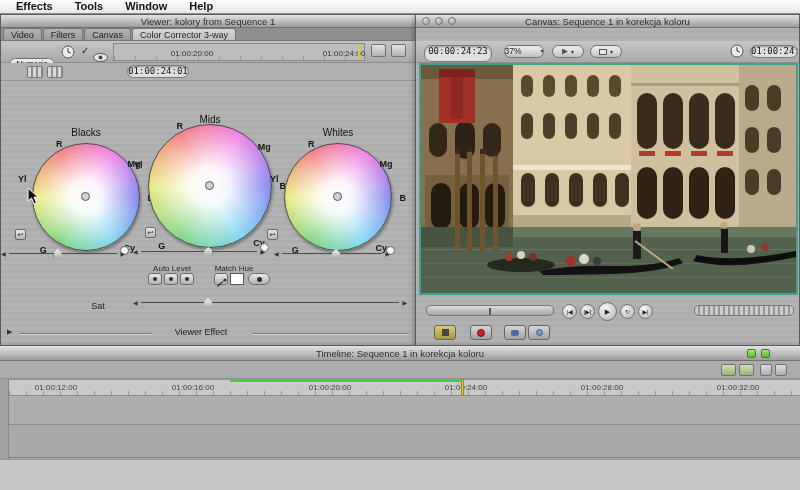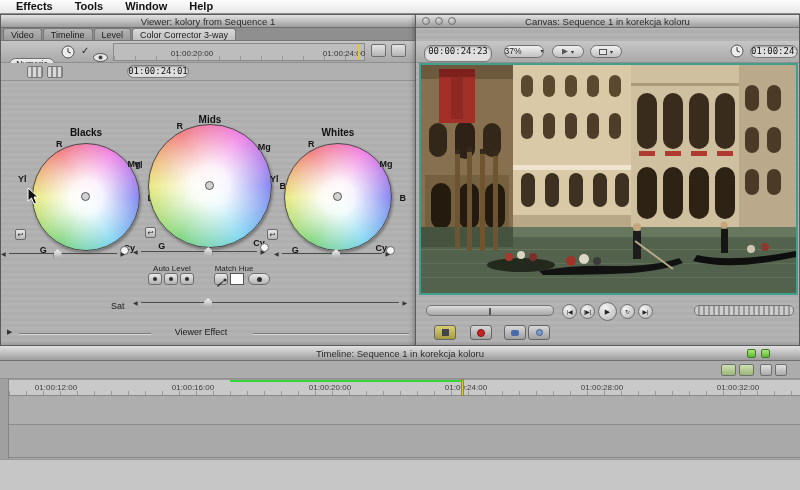--- a/index.html
+++ b/index.html
@@ -53,21 +53,21 @@
   #v-playhead { position:absolute; left:244px; top:0; width:2px; height:16px; background:#ddc83e; }
   #v-rbtn1 { left:370px; top:3px; width:15px; height:13px; }
   #v-rbtn2 { left:390px; top:3px; width:15px; height:13px; }
   #v-row2 { position:absolute; left:0; right:0; top:48px; height:18px;
     background:#b0b0b0; border-bottom:1px solid #929292; }
   .strip-icon { position:absolute; top:3px; width:16px; height:12px; border:1px solid #777;
     background:repeating-linear-gradient(90deg,#d8d8d8 0 3px,#8f8f8f 3px 5px); border-radius:2px; }
   #v-tc { left:126px; top:2px; width:62px; height:13px; }
 
   #wheel-panel { position:absolute; left:0; right:0; top:66px; bottom:0; }
-  .wheel-title { position:absolute; transform:translateX(-50%); font-size:10px; font-weight:bold; color:#111; }
+  .wheel-title { position:absolute; transform:translateX(-50%); font-size:10px; font-weight:normal; color:#111; }
   .wheel-wrap { position:absolute; }
   .wheel { position:absolute; inset:14px; border-radius:50%; border:1px solid #4a4a4a;
     background:
       radial-gradient(circle,#ffffff 0%,rgba(255,255,255,.92) 22%,rgba(255,255,255,0) 80%),
       conic-gradient(from 330deg,#ef6a6a 0deg,#ee6ae0 60deg,#7272ee 120deg,#6ad0ee 180deg,#6cce6c 240deg,#e6e66a 300deg,#ef6a6a 360deg);
     box-shadow:1px 2px 3px rgba(0,0,0,.35); }
   .puck { position:absolute; left:50%; top:50%; width:9px; height:9px; margin:-5px 0 0 -5px;
     border-radius:50%; background:#d2d2d2; border:1px solid #555; }
   .wl { position:absolute; font-size:9px; font-weight:bold; color:#141414; }
   .wl-r { top:7%; left:28%; } .wl-mg { top:12%; right:10%;margin-top:14px; } .wl-b { top:47%; right:0; }
@@ -96,21 +96,21 @@
   .al-btn { position:absolute; top:192px; width:14px; height:12px; border:1px solid #6d6d6d; border-radius:3px;
     background:linear-gradient(#e9e9e9,#b2b2b2); }
   .al-btn .dot { position:absolute; left:50%; top:50%; width:4px; height:4px; margin:-2px 0 0 -2px;
     background:#2e2e2e; border-radius:50%; }
   #mh-swatch { position:absolute; left:229px; top:192px; width:14px; height:12px; background:#fff; border:1px solid #555; }
   #mh-oval { position:absolute; left:247px; top:192px; width:22px; height:12px; border-radius:6px;
     border:1px solid #6d6d6d; background:linear-gradient(#e9e9e9,#b2b2b2); }
   #mh-oval .dot { position:absolute; left:50%; top:50%; width:5px; height:5px; margin:-2.5px 0 0 -2.5px;
     background:#2e2e2e; border-radius:50%; }
   #sat-slider { left:140px; top:217px; width:258px; }
-  #sat-label { position:absolute; left:110px; top:220px; width:26px; text-align:left; font-size:9px; color:#1a1a1a; }
+  #sat-label { position:absolute; left:84px; top:220px; width:26px; text-align:center; font-size:9px; color:#1a1a1a; }
   #limit-tri { position:absolute; left:6px; top:247px; font-size:7px; color:#333; }
   .hr-line { position:absolute; height:2px; border-top:1px solid #7a7a7a; border-bottom:1px solid #d8d8d8; }
   #limit-l { left:18px; top:252px; width:132px; } #limit-r { left:252px; top:252px; width:156px; }
   #limit-label { position:absolute; left:200px; top:246px; transform:translateX(-50%); font-size:9px; color:#1a1a1a; }
   #wheel-cursor { position:absolute; left:26px; top:106px; }
 
   
   #canvas { left:415px; top:14px; width:385px; height:332px; }
   #c-row { position:absolute; left:0; right:0; top:26px; height:22px;
     background:linear-gradient(#c6c6c6,#a9a9a9); border-bottom:1px solid #8f8f8f; }
@@ -185,22 +185,22 @@
     <span class="menu-item">Window</span>
     <span class="menu-item">Help</span>
   </div>
 
   <div id="viewer" class="win">
     <div class="titlebar">
       <span>Viewer: kolory from Sequence 1</span>
     </div>
     <div class="tabrow">
       <span class="tab">Video</span>
-      <span class="tab">Timeline</span>
-      <span class="tab">Level</span>
+      <span class="tab">Filters</span>
+      <span class="tab">Canvas</span>
       <span class="tab active">Color Corrector 3-way</span>
     </div>
 
     <div id="v-row1">
       <button class="pillbtn" id="v-numeric">Numeric</button>
       <span class="clock" id="v-clock">
         <svg width="14" height="14" viewBox="0 0 14 14">
             <circle cx="7" cy="7" r="6" fill="#ececec" stroke="#555"></circle>
             <path d="M7 3.2v3.8l2.8 1" stroke="#333" fill="none" stroke-width="1"></path>
           </svg>

